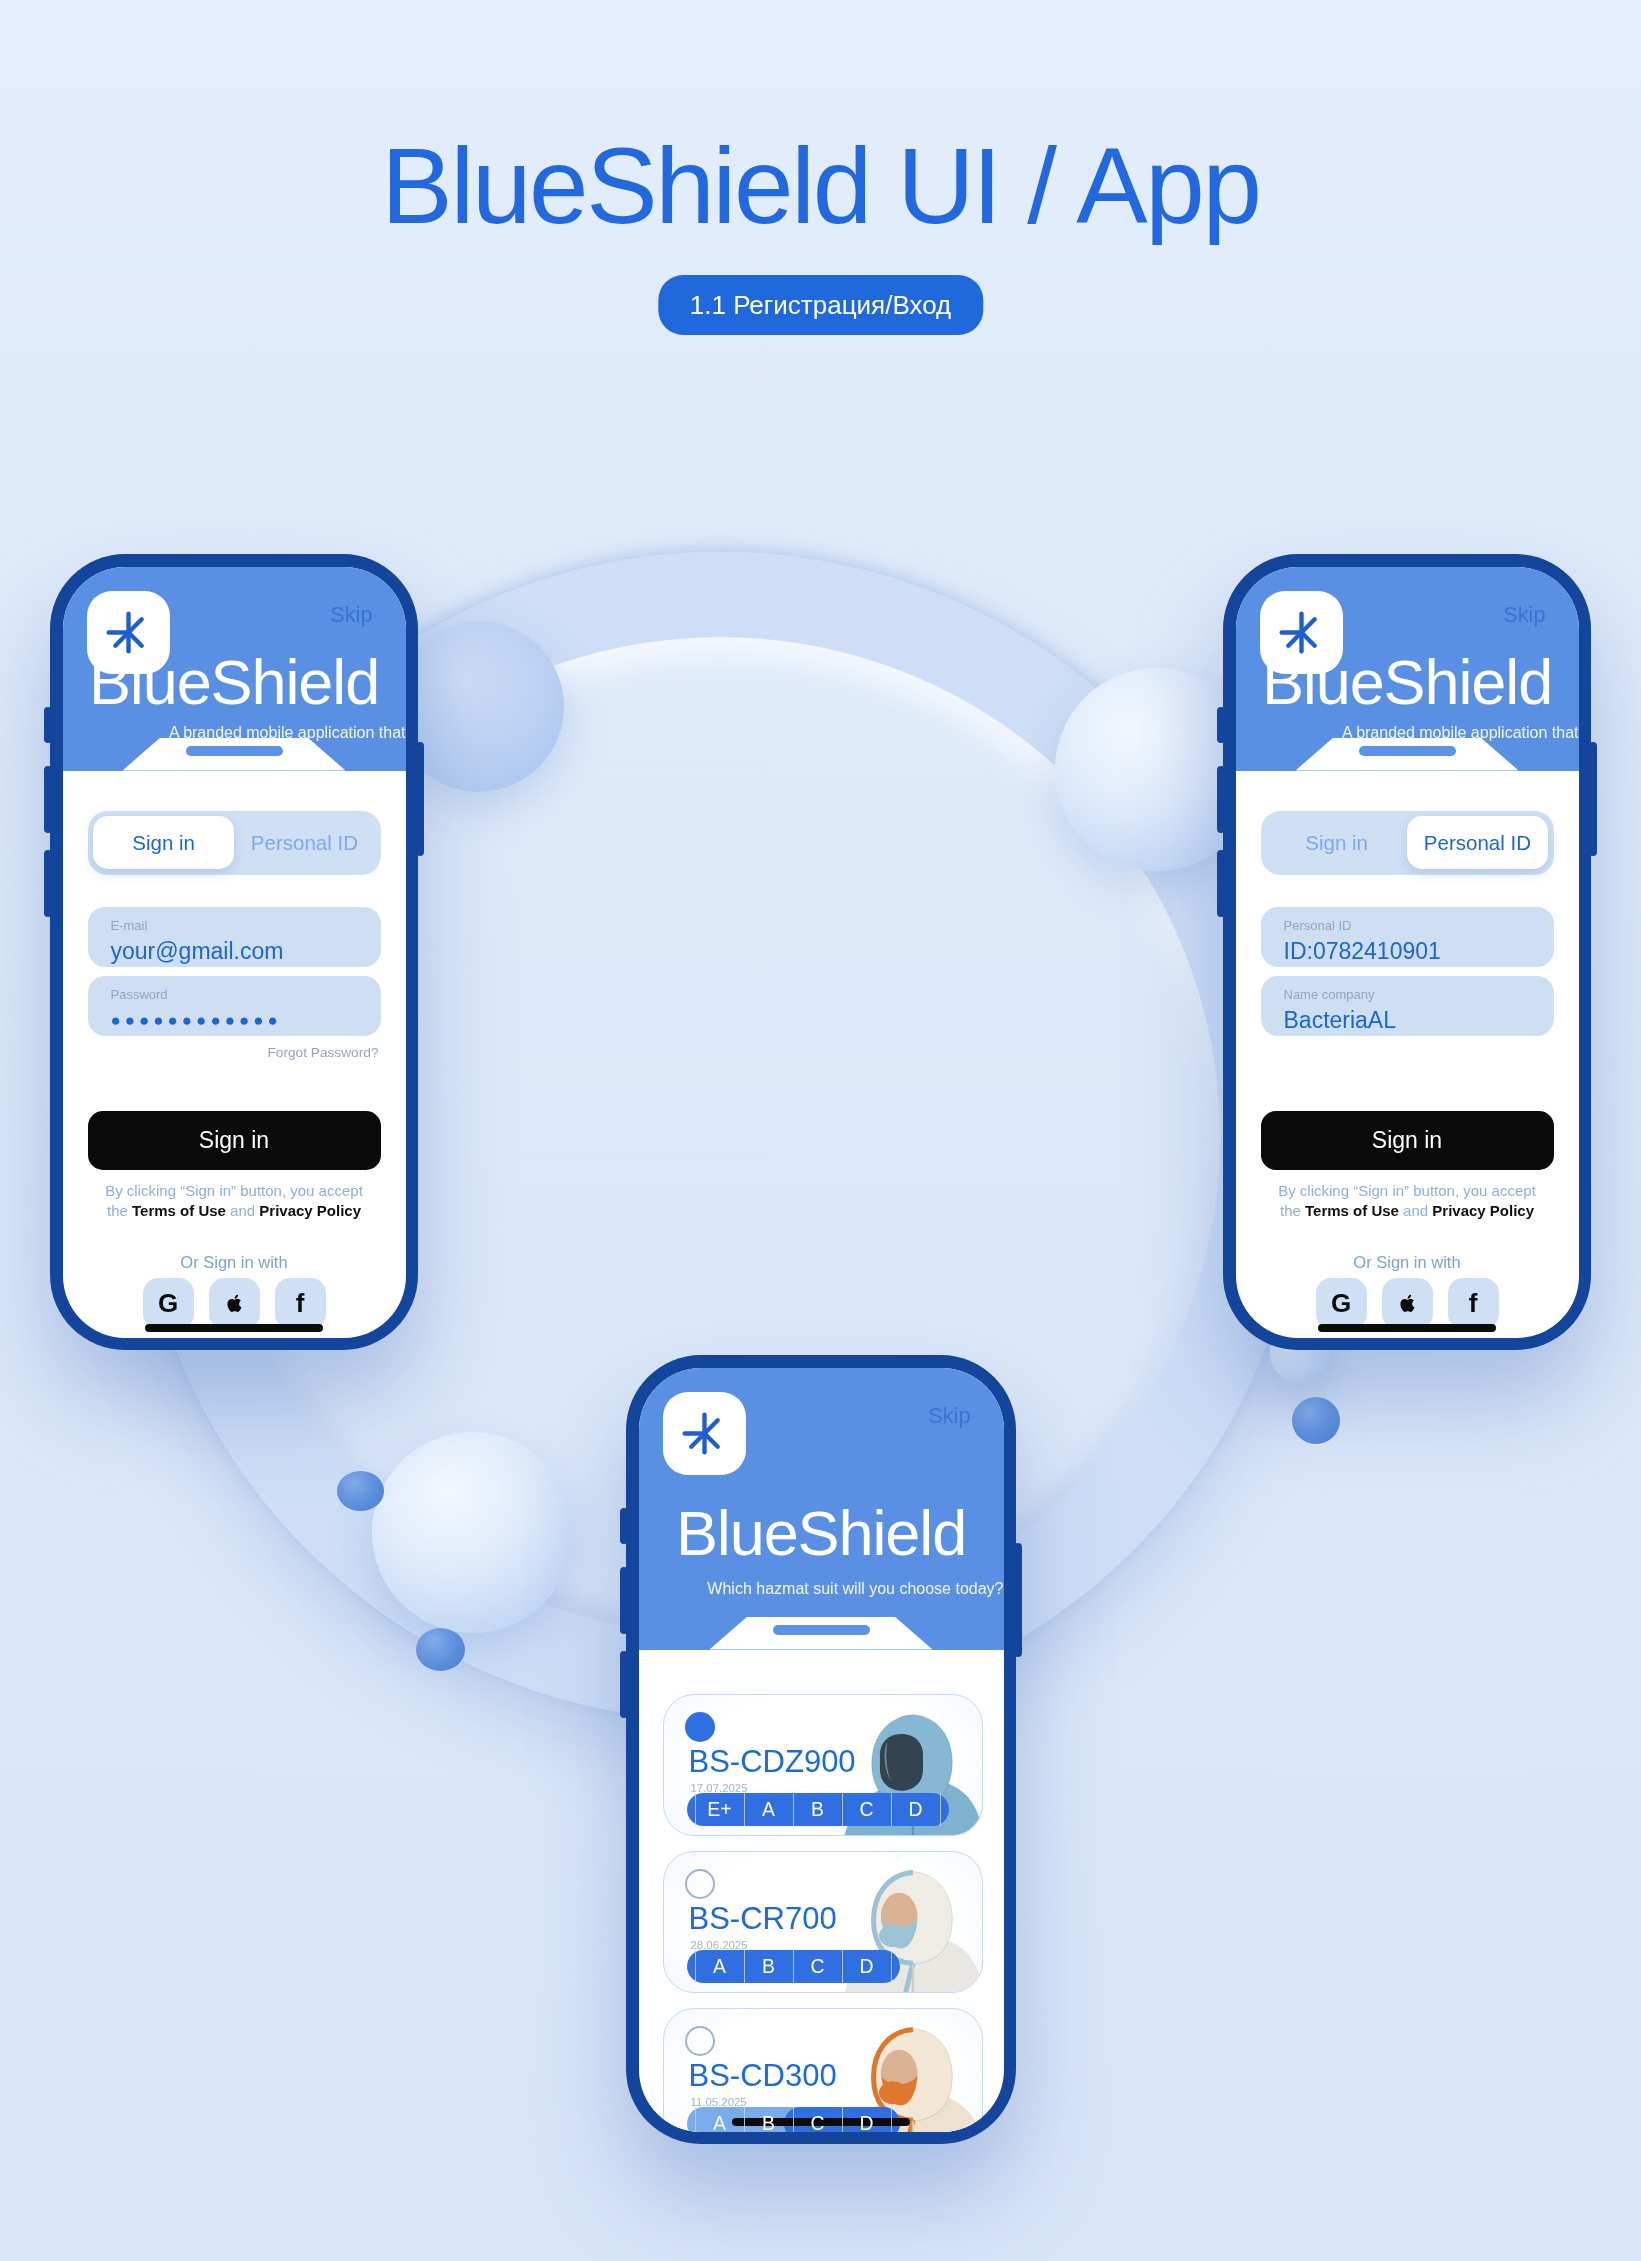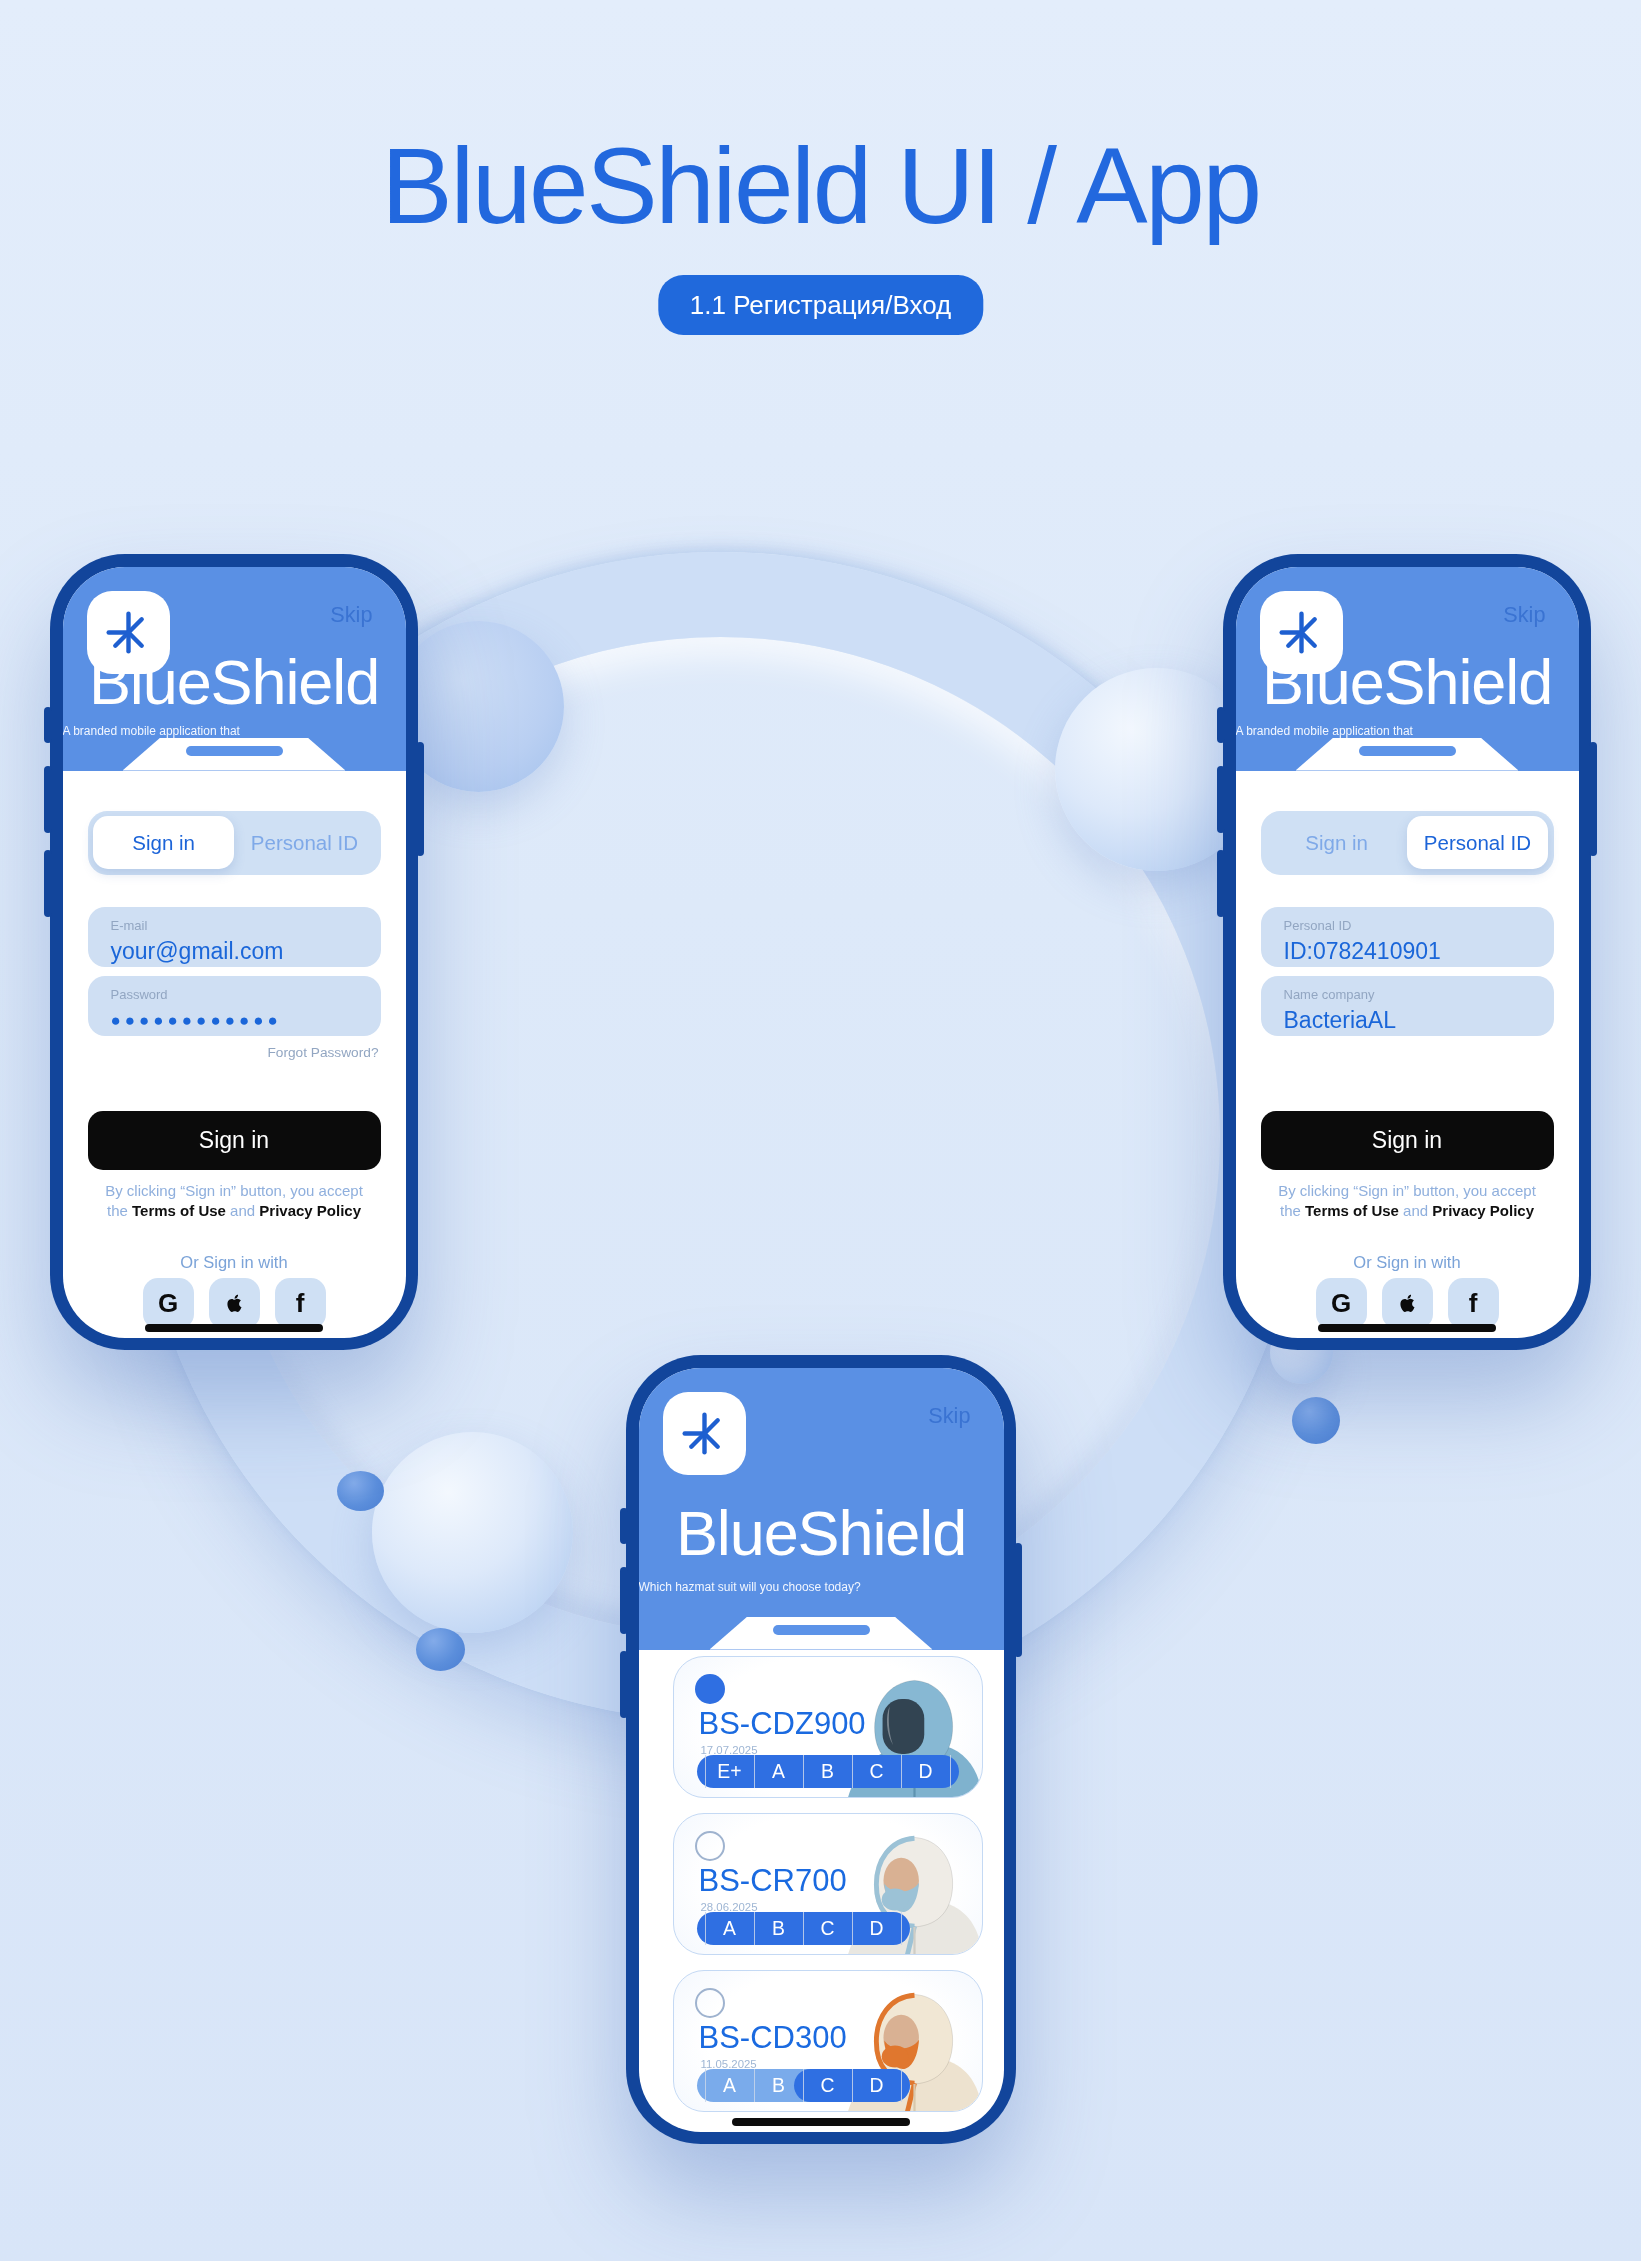--- a/index.html
+++ b/index.html
@@ -57,21 +57,21 @@
   #phone-signin .hdr,#phone-personal .hdr{height:204px;}
   #phone-chooser .hdr{height:282px;}
   .logo{position:absolute;left:24px;top:24px;width:83px;height:83px;background:#fff;border-radius:25px;
     display:flex;align-items:center;justify-content:center;}
   .logo svg{width:55px;height:55px;}
   .skip{position:absolute;right:33px;top:35px;font-size:21.7px;color:#3A73D2;}
   .app-name{position:absolute;left:0;width:100%;text-align:center;color:#fff;
     font-size:63px;font-weight:500;letter-spacing:-1.1px;}
   #phone-signin .app-name,#phone-personal .app-name{top:79px;}
   #phone-chooser .app-name{top:129px;}
-  .app-sub{position:absolute;left:0;width:100%;text-align:left;color:#f2f7ff;font-size:12px;}
+  .app-sub{position:absolute;left:0;width:100%;text-align:right;color:#f2f7ff;font-size:16px;}
   #phone-signin .app-sub,#phone-personal .app-sub{top:157px;}
   #phone-chooser .app-sub{top:212px;}
   .notch-tab{position:absolute;left:50%;transform:translateX(-50%);width:223px;height:33px;background:#fff;
     clip-path:polygon(17% 0,83% 0,100% 100%,0 100%);}
   #phone-signin .notch-tab,#phone-personal .notch-tab{top:171px;}
   #phone-chooser .notch-tab{top:249px;}
   .handle{position:absolute;top:8.5px;left:50%;transform:translateX(-50%);
     width:97px;height:9.7px;border-radius:5.1px;background:#5C93E8;}
   
   .segment{position:absolute;top:244px;left:25px;right:25px;height:64px;box-sizing:border-box;
@@ -93,23 +93,23 @@
   .disclaimer .lnk{color:#101010;font-weight:700;}
   .or{position:absolute;top:686px;left:0;width:100%;text-align:center;font-size:16.5px;color:#7BA3D8;}
   .social{position:absolute;top:711px;left:0;width:100%;display:flex;justify-content:center;gap:15px;}
   .soc{width:51px;height:51px;background:#CFE0F4;border-radius:15px;
     display:flex;align-items:center;justify-content:center;
     font-size:26px;font-weight:700;color:#0B0B0B;}
   .soc svg{width:26px;height:26px;fill:#0B0B0B;}
   .home{position:absolute;bottom:5.7px;left:50%;transform:translateX(-50%);
     width:178px;height:7.4px;border-radius:4px;background:#0C0C0C;}
   
-  .card{position:absolute;left:34px;right:20.5px;height:142px;border-radius:31px;overflow:hidden;
+  .card{position:absolute;left:24px;right:20.5px;height:142px;border-radius:31px;overflow:hidden;
     background:radial-gradient(130% 170% at 50% 50%,#ffffff 30%,#ecf3fd 62%,#cfe1f7 100%);
-    border:1.1px solid #c4d9f4;box-sizing:border-box;}
+    border:1.1px solid #c4d9f4;box-sizing:border-box;margin-top:38px;}
   .card.c1{top:288px;} .card.c2{top:445px;padding-left:48px;} .card.c3{top:602px;text-decoration:underline;}
   .radio{position:absolute;left:21.7px;top:17px;width:30px;height:30px;border-radius:50%;box-sizing:border-box;}
   .radio.sel{background:#2F6FE2;}
   .radio.un{border:2.3px solid #9FB3CF;}
   .c-title{position:absolute;left:25px;top:49px;font-size:31px;font-weight:500;color:#1A6AE0;}
   .c-date{position:absolute;left:27px;top:87px;font-size:11.4px;color:#9FB6D4;}
   .badges{position:absolute;left:23px;top:98px;height:33px;border-radius:16.5px;
     background:var(--badge_blue,#2F6FE2);display:flex;align-items:stretch;padding:0 8px;}
   .badges.split{background:var(--badge_light_blue,#7AABEB);}
   .badges .darkcap{position:absolute;top:0;bottom:0;left:46%;right:0;background:var(--badge_blue,#2F6FE2);border-radius:16.5px;}

